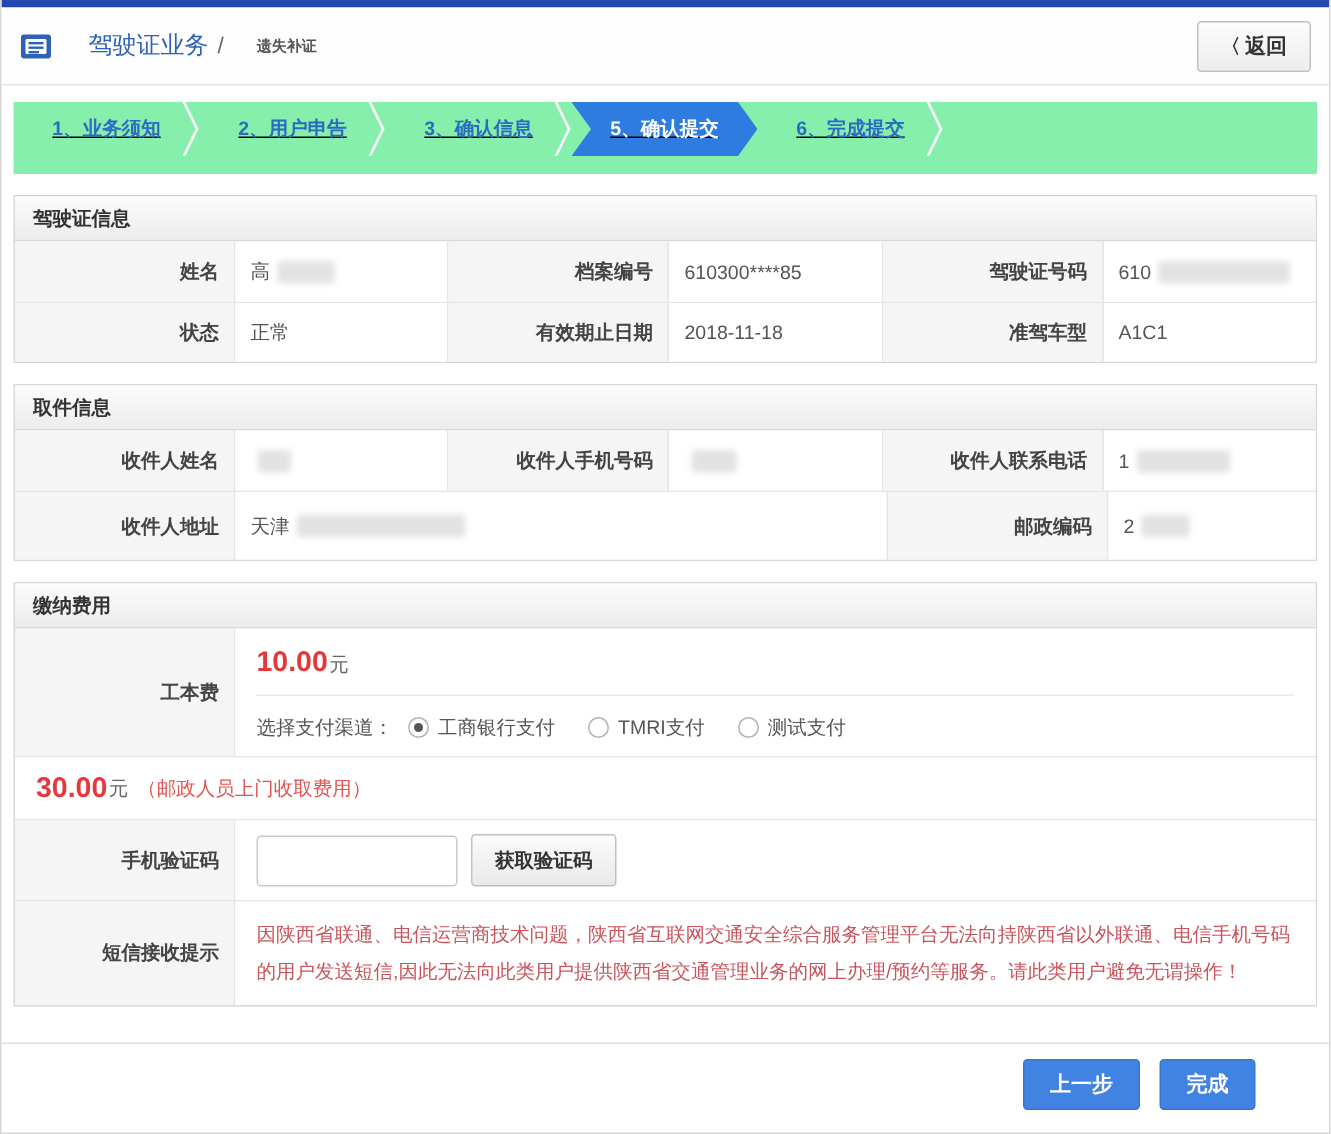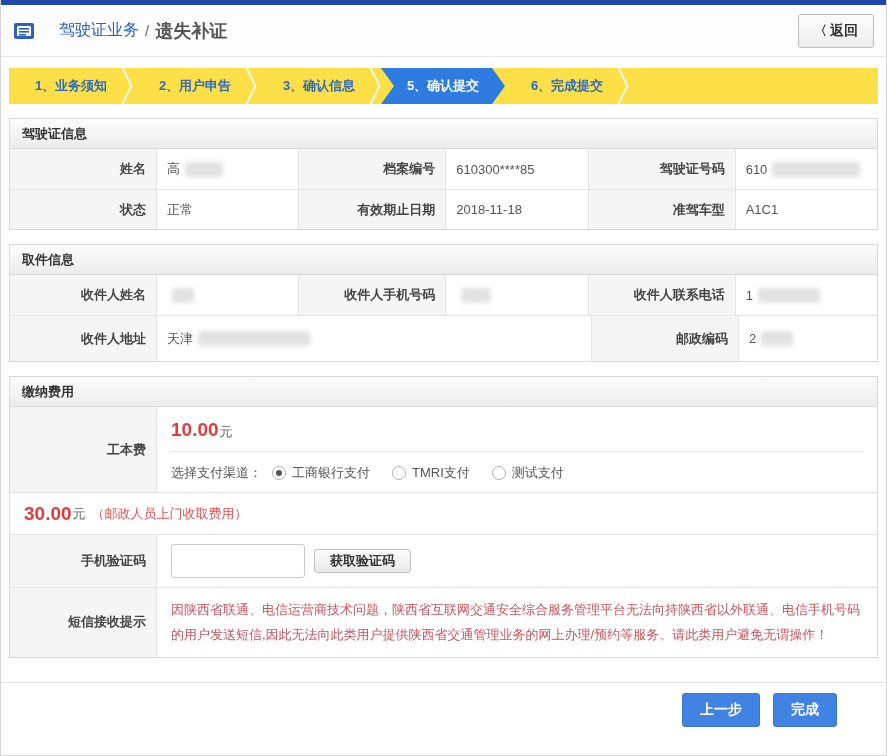--- a/index.html
+++ b/index.html
@@ -10,26 +10,26 @@
     width:887px; height:756px;
     border-left:1px solid #d6d6d6; border-right:1px solid #d6d6d6; border-bottom:1px solid #d6d6d6;
     overflow:hidden;
   }
   
   .topbar { height:5px; background:#2247ae; }
   .header { height:52px; display:flex; align-items:center; padding:0 12px; background:#fdfdfd; border-bottom:1px solid #e6e6e6; }
   .doc-icon { width:22px; height:18px; display:inline-block; }
   .hdr-title { color:#2d62b8; font-size:16px; font-weight:normal; margin-left:24px;text-align:right; }
   .hdr-sep { color:#666; font-size:15px; margin:0 6px; }
-  .hdr-sub { color:#555; font-size:18px; font-weight:bold; }
+  .hdr-sub { color:#555; font-size:10px; font-weight:bold;margin-left:16px; }
   .back-btn { margin-left:auto; padding:7px 15px; background:linear-gradient(#fcfcfc,#ededed); border:1px solid #c0c0c0; border-radius:3px; font-size:14px; font-weight:bold; color:#333; cursor:pointer; display:flex; align-items:center; gap:3px; }
   .back-chev { font-size:13px; font-weight:bold; color:#333; }
 
   
-  .steps { margin:11px 8px 0; height:36px; background:#fde047; display:flex; position:relative; }
+  .steps { margin:11px 8px 0; height:48px; background:#86efac; display:flex; position:relative;text-decoration:underline; }
   .step { width:124px; height:36px; line-height:36px; text-align:center; color:#2c6bc0; font-weight:bold; font-size:13px; position:relative; cursor:pointer; }
   .step .sep { position:absolute; right:-1px; top:0; bottom:0; width:14px; pointer-events:none; }
   .step .sep::before { content:""; position:absolute; left:6px; top:0; height:50%; width:2px; background:#f7f8fa; transform:skewX(26deg); }
   .step .sep::after  { content:""; position:absolute; left:6px; top:50%; height:50%; width:2px; background:#f7f8fa; transform:skewX(-26deg); }
   .step.active { background:#2e7ce0; color:#fff; z-index:2;
     clip-path: polygon(0 0, calc(100% - 13px) 0, 100% 50%, calc(100% - 13px) 100%, 0 100%, 13px 50%); }
   .steps .filler { flex:1; }
 
   
   .panel { margin:14px 8px 0; border:1px solid #d8d8d8; background:#fff; }
@@ -52,21 +52,21 @@
   .fee-divider { border-top:1px solid #e9e9e9; margin:10px 0 12px; }
   .radio-line { display:flex; align-items:center; font-size:13px; color:#555; margin-top:8px; }
   .radio-q { margin-right:10px; }
   .radio-opt { display:flex; align-items:center; margin-right:22px; cursor:pointer; }
   .radio { width:14px; height:14px; border:1px solid #b3b3b3; border-radius:50%; background:#fff; position:relative; flex:0 0 14px; }
   .radio.checked::after { content:""; position:absolute; left:3px; top:3px; right:3px; bottom:3px; background:#555; border-radius:50%; }
   .radio-lab { margin-left:6px; }
   .postage-note { color:#e4534f; font-size:13px; margin-left:6px; }
   .code-row-value { padding:9px 14px; }
   .code-input { width:134px; height:34px; border:1px solid #c9c9c9; border-radius:3px; padding:0 8px; font-size:13px; color:#333; outline:none; }
-  .code-btn { height:24px; margin-left:9px; padding:0 15px; background:linear-gradient(#fbfbfb,#e9e9e9); border:1px solid #c0c0c0; border-radius:3px; font-size:13px; font-weight:bold; color:#333; cursor:pointer; }
+  .code-btn { height:35px; margin-left:9px; padding:0 15px; background:linear-gradient(#fbfbfb,#e9e9e9); border:1px solid #c0c0c0; border-radius:3px; font-size:13px; font-weight:bold; color:#333; cursor:pointer; }
   .notice-value { display:block; padding:9px 14px 9px; color:#c9545c; font-size:13px; line-height:1.95; }
 
   
   .footer { margin-top:24px; border-top:1px solid #e0e0e0; padding:10px 49px 0 0; display:flex; justify-content:flex-end; gap:13px; }
   .btn-blue { background:#4183e2; border:1px solid #3a76cc; color:#fff; font-weight:bold; font-size:14px; border-radius:3px; padding:7px 17px; cursor:pointer; }
 </style>
 </head>
 <body>
 
 <div class="topbar"></div>

